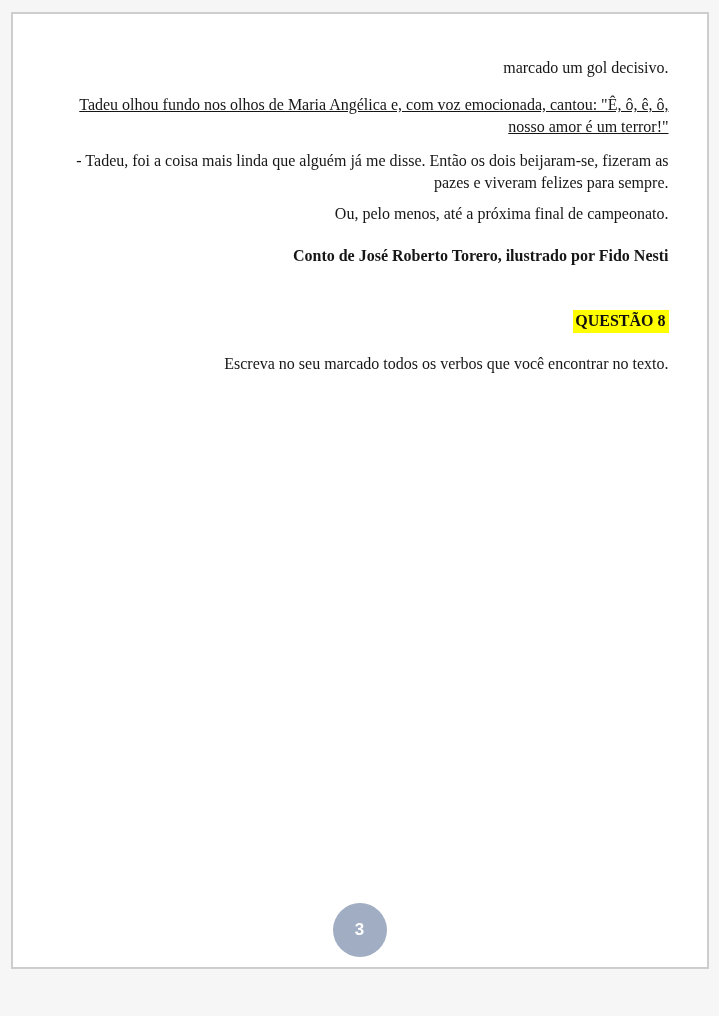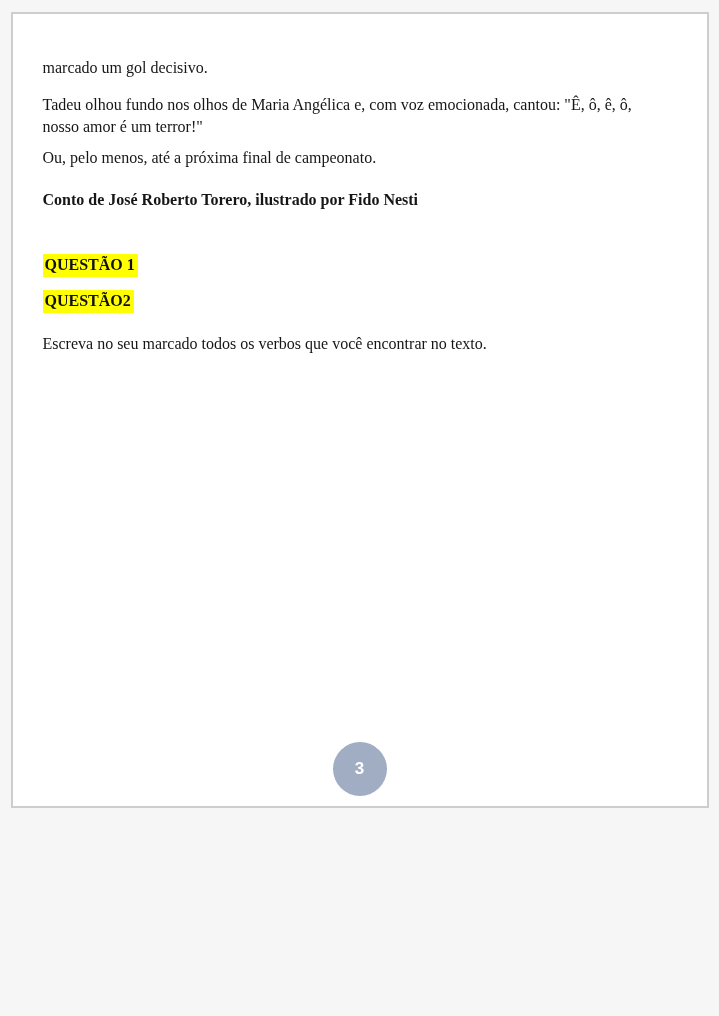--- a/index.html
+++ b/index.html
@@ -7,31 +7,32 @@
     margin: 0;
     padding: 0;
     width: 719px;
     height: 1016px;
     background: #f6f6f7;
     font-family: "Liberation Serif", serif;
   }
   .doc-page {
     position: relative;
     width: 698px;
-    height: 796px;
+    height: 957px;
     margin: 12px auto 16px;
     background: #ffffff;
     border: 2px solid #cbcdce;
     padding: 43px 38px 0 30px;
     font-size: 16px;
     line-height: 22px;
     color: #161616;
+    text-align: right;
   }
   .para { margin: 0; }
-  .para.p2 { margin-top: 15px; }
+  .para.p2 { margin-top: 15px; text-decoration: underline; }
   .para.p3 { margin-top: 12px; }
   .para.p4 { margin-top: 9px; }
   .byline {
     margin: 20px 0 0;
     font-weight: bold;
   }
   .q-heading { margin: 0; }
   .q-heading.q1 { margin-top: 43px; }
   .q-heading.q2 { margin-top: 13px; }
   .q-heading.q3 { margin-top: 8px; }
@@ -64,27 +65,27 @@
     font-size: 17px;
   }
 </style>
 </head>
 <body>
 
 <div class="doc-page">
 
   <p class="para p1">marcado um gol decisivo.</p>
   <p class="para p2">Tadeu olhou fundo nos olhos de Maria Angélica e, com voz emocionada, cantou: "Ê, ô, ê, ô, nosso amor é um terror!"</p>
+  <p class="para p3">- Tadeu, foi a coisa mais linda que alguém já me disse. Então os dois beijaram-se, fizeram as pazes e viveram felizes para sempre.</p>
   <p class="para p4">Ou, pelo menos, até a próxima final de campeonato.</p>
 
   <p class="byline">Conto de José Roberto Torero, ilustrado por Fido Nesti</p>
 
-  <p class="q-heading q1"><mark class="hl">QUESTÃO 1</mark></p>
+  <p class="q-heading q1"><mark class="hl">QUESTÃO 8</mark></p>
 
-  <p class="q-heading q2"><mark class="hl">QUESTÃO2</mark></p>
   <p class="q-text q2">Escreva no seu marcado todos os verbos que você encontrar no texto.</p>
 
 
   <div class="page-badge">
     <span>3</span>
   </div>
 
 </div>
 
 </body></html>

